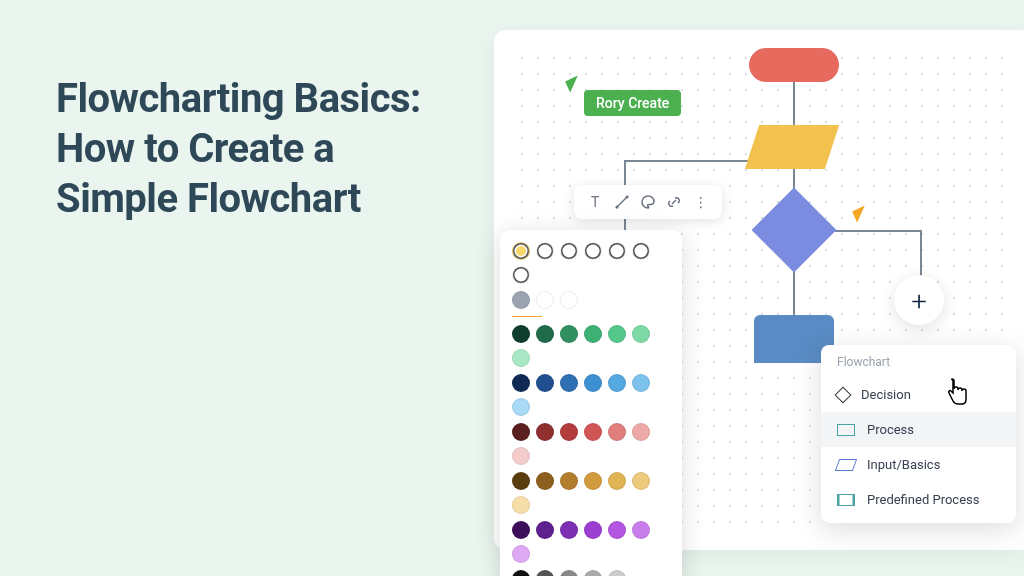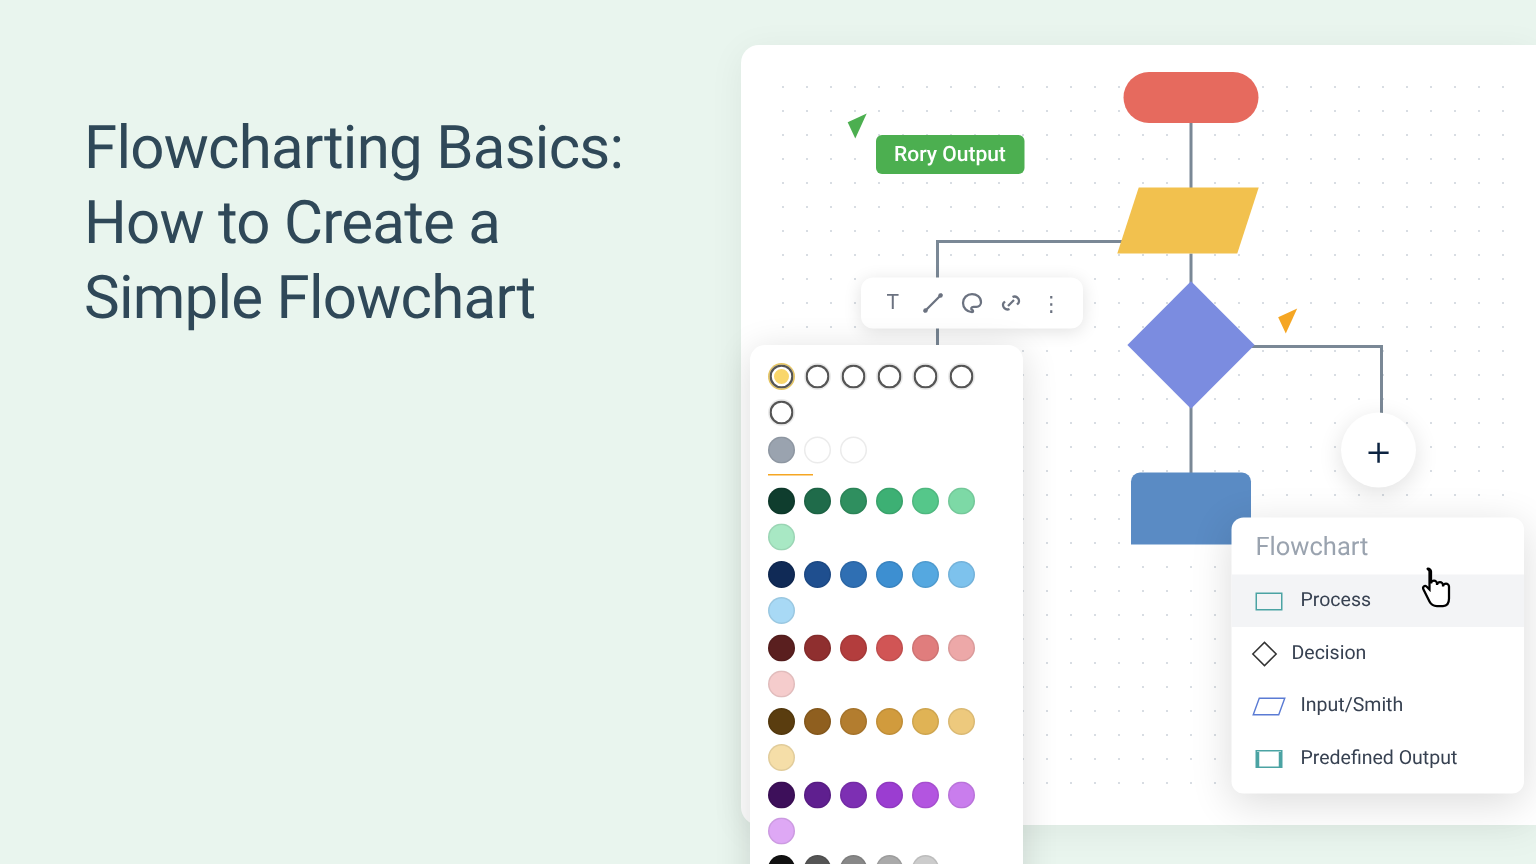--- a/index.html
+++ b/index.html
@@ -28,21 +28,21 @@
   height: 26px;
 }
 .logo-text {
   font-size: 34px;
   font-weight: 700;
   color: #0c2340;
   letter-spacing: -0.5px;
 }
 .headline {
   font-size: 40px;
-  font-weight: 400;
+  font-weight: 700;
   line-height: 1.25;
   color: #2f4858;
   letter-spacing: -0.5px;
 }
 .canvas {
   position: absolute;
   right: 0;
   top: 30px;
   width: 530px;
   height: 520px;
@@ -190,21 +190,21 @@
 .shape-menu {
   position: absolute;
   left: 327px; top: 315px;
   width: 195px;
   background: #fff;
   border-radius: 8px;
   box-shadow: 0 6px 28px rgba(0,0,0,0.14);
   padding: 10px 0 6px;
 }
 .shape-menu-title {
-  font-size: 17px;
+  font-size: 12px;
   color: #9aa3af;
   padding: 0 16px 8px;
 }
 .shape-menu-item {
   display: flex;
   align-items: center;
   gap: 12px;
   padding: 10px 16px;
   font-size: 13px;
   color: #374151;
@@ -250,21 +250,21 @@
   <div class="connector" style="left:426px;top:200px;width:2px;height:48px"></div>
 
   <div class="shape start-shape"></div>
   <div class="shape input-shape"></div>
   <div class="shape decision-shape"></div>
   <div class="shape process-left"></div>
   <div class="shape process-bottom"></div>
 
   <div class="cursor-arrow cursor-green-arrow"></div>
   <div class="cursor-tag cursor-green">
-    <span>Rory Output</span>
+    <span>Rory Create</span>
   </div>
   <div class="cursor-arrow cursor-orange-arrow"></div>
 
   <div class="mini-toolbar">
     <span class="tb-icon">T</span>
     <span class="tb-icon">
       <svg width="16" height="16" viewBox="0 0 16 16">
           <path d="M2 14 L14 2" stroke="#6b7280" stroke-width="1.5" fill="none"></path>
           <circle cx="3" cy="13" r="1.5" fill="#6b7280"></circle>
           <circle cx="13" cy="3" r="1.5" fill="#6b7280"></circle>
@@ -352,35 +352,35 @@
         <div class="swatch" style="background: rgb(204, 204, 204);"></div>
       </div>
   </div>
 
   <div class="plus-btn">
     <span>＋</span>
   </div>
 
   <div class="shape-menu">
     <div class="shape-menu-title">Flowchart</div>
+    <div class="shape-menu-item">
+      <div class="shape-icon decision"></div>
+      <span>Decision</span>
+    </div>
     <div class="shape-menu-item active">
       <div class="shape-icon"></div>
       <span>Process</span>
     </div>
     <div class="shape-menu-item">
-      <div class="shape-icon decision"></div>
-      <span>Decision</span>
-    </div>
-    <div class="shape-menu-item">
       <div class="shape-icon io"></div>
-      <span>Input/Smith</span>
+      <span>Input/Basics</span>
     </div>
     <div class="shape-menu-item">
       <div class="shape-icon predef"></div>
-      <span>Predefined Output</span>
+      <span>Predefined Process</span>
     </div>
   </div>
 
   <div class="hand-cursor">
     <svg width="26" height="30" viewBox="0 0 26 30">
         <path d="M9 3v12l-2-2c-1-1-3 0-2 2l4 8c1 2 2 3 5 3h4c3 0 4-2 4-5v-8c0-1-1-2-2-2s-2 1-2 2v-1c0-1-1-2-2-2s-2 1-2 2v-1c0-1-1-2-2-2s-2 1-2 2V3c0-1-1-2-2-2S9 2 9 3z" fill="#fff" stroke="#000" stroke-width="1.5"></path>
       </svg>
   </div>
 </div>
 

